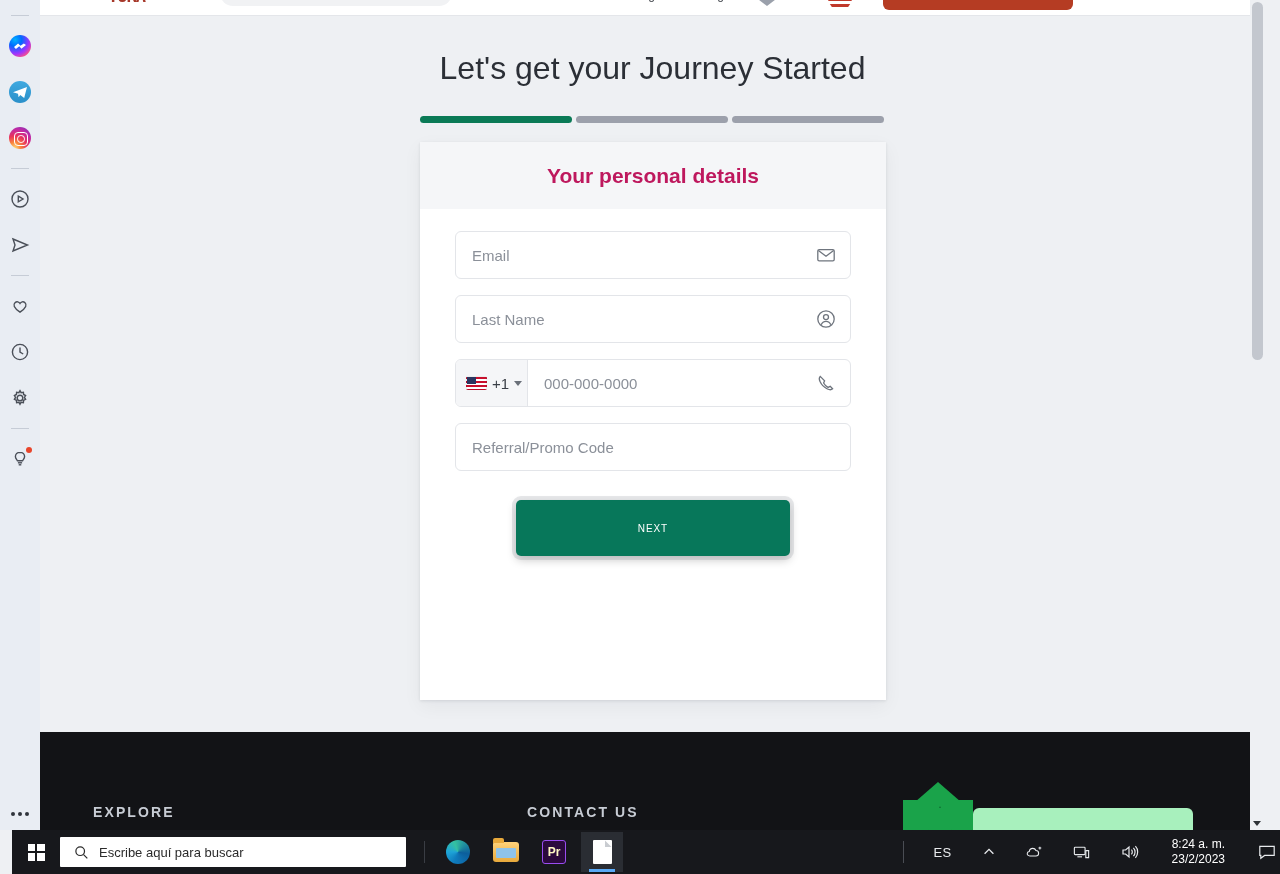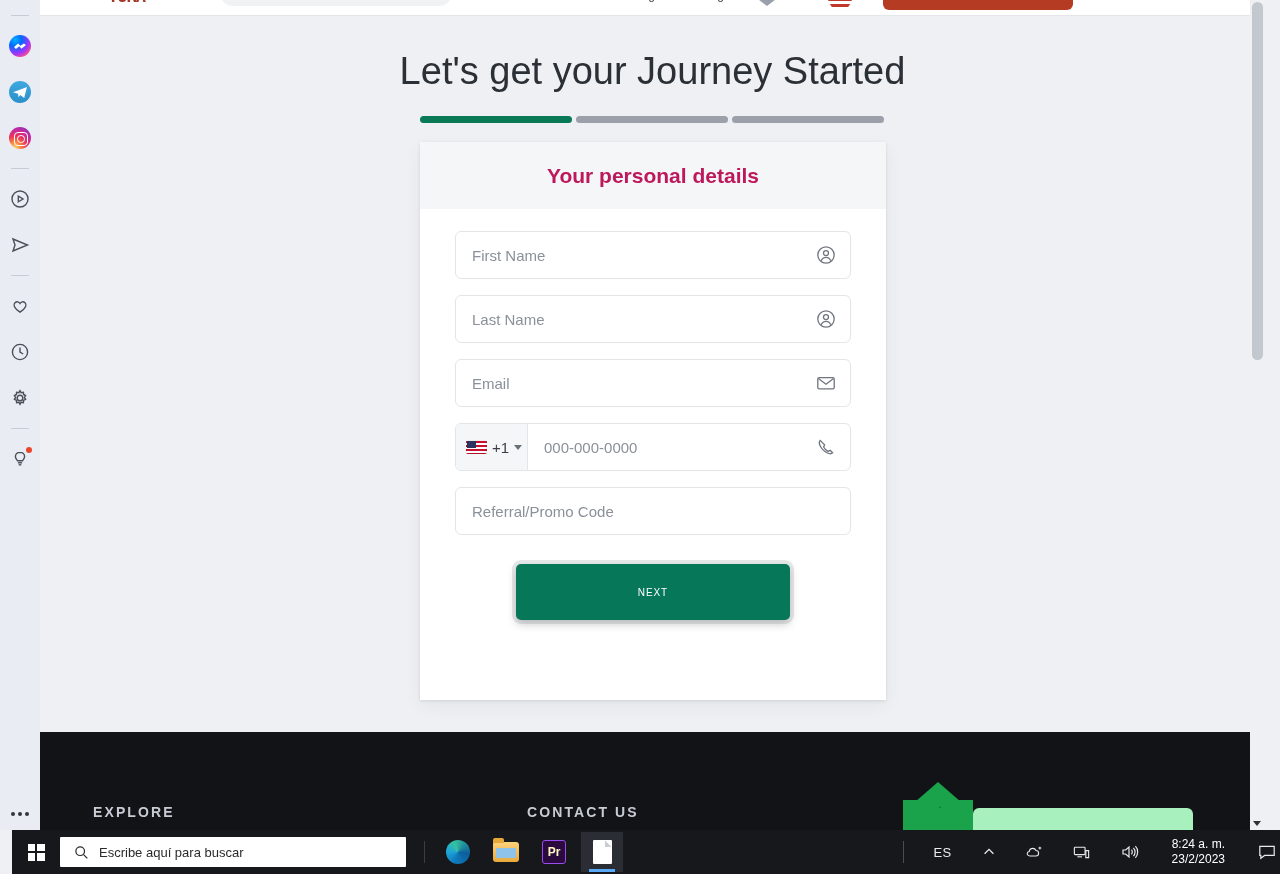--- a/index.html
+++ b/index.html
@@ -89,21 +89,21 @@
     border-radius: 6px; background: #b53c23;
   }
   .hdr-icon-gray {
     position: absolute; left: 718px; top: -12px; width: 18px; height: 18px;
     background: #9aa0ab; clip-path: polygon(12% 0,88% 0,100% 62%,50% 100%,0 62%);
   }
 
   
   .page-title {
     position: absolute; left: 0; top: 50px; width: 1225px; text-align: center;
-    font-size: 38px; color: #2b2f36; font-weight: 400;
+    font-size: 32px; color: #2b2f36; font-weight: 400;
   }
   .progress {
     position: absolute; left: 380px; top: 116px; width: 464px;
     display: flex; gap: 4px;
   }
   .progress .seg { height: 7px; border-radius: 4px; flex: 1; background: #9ca0ab; }
   .progress .seg.done { background: #0a7a56; }
 
   
   .card {
@@ -356,48 +356,38 @@
     <div class="progress">
       <div class="seg done"></div>
       <div class="seg"></div>
       <div class="seg"></div>
     </div>
 
     <div class="card">
       <div class="card-head">Your personal details</div>
       <div class="card-body">
 
+
         <div class="field">
-          <div class="ph">First Name</div>
+          <div class="ph">Email</div>
           <span class="fld-icon">
             <svg width="20" height="20" viewBox="0 0 20 20" fill="none" stroke="#6f757e" stroke-width="1.3">
-              <circle cx="10" cy="10" r="8.2"></circle>
-              <circle cx="10" cy="8.1" r="2.5"></circle>
-              <path d="M5.2 15.8 C6.1 13.4 8 12.4 10 12.4 C12 12.4 13.9 13.4 14.8 15.8"></path>
+              <rect x="1.8" y="4.6" width="16.4" height="11.2" rx="1.4"></rect>
+              <path d="M2.4 5.6 L10 11.2 L17.6 5.6"></path>
             </svg>
           </span>
         </div>
 
         <div class="field">
           <div class="ph">Last Name</div>
           <span class="fld-icon">
             <svg width="20" height="20" viewBox="0 0 20 20" fill="none" stroke="#6f757e" stroke-width="1.3">
               <circle cx="10" cy="10" r="8.2"></circle>
               <circle cx="10" cy="8.1" r="2.5"></circle>
               <path d="M5.2 15.8 C6.1 13.4 8 12.4 10 12.4 C12 12.4 13.9 13.4 14.8 15.8"></path>
-            </svg>
-          </span>
-        </div>
-
-        <div class="field">
-          <div class="ph">Email</div>
-          <span class="fld-icon">
-            <svg width="20" height="20" viewBox="0 0 20 20" fill="none" stroke="#6f757e" stroke-width="1.3">
-              <rect x="1.8" y="4.6" width="16.4" height="11.2" rx="1.4"></rect>
-              <path d="M2.4 5.6 L10 11.2 L17.6 5.6"></path>
             </svg>
           </span>
         </div>
 
         <div class="field phone-field">
           <div class="phone-prefix">
             <span class="flag-us"></span>
             <span class="phone-code">+1</span>
             <span class="caret-sm"></span>
           </div>

